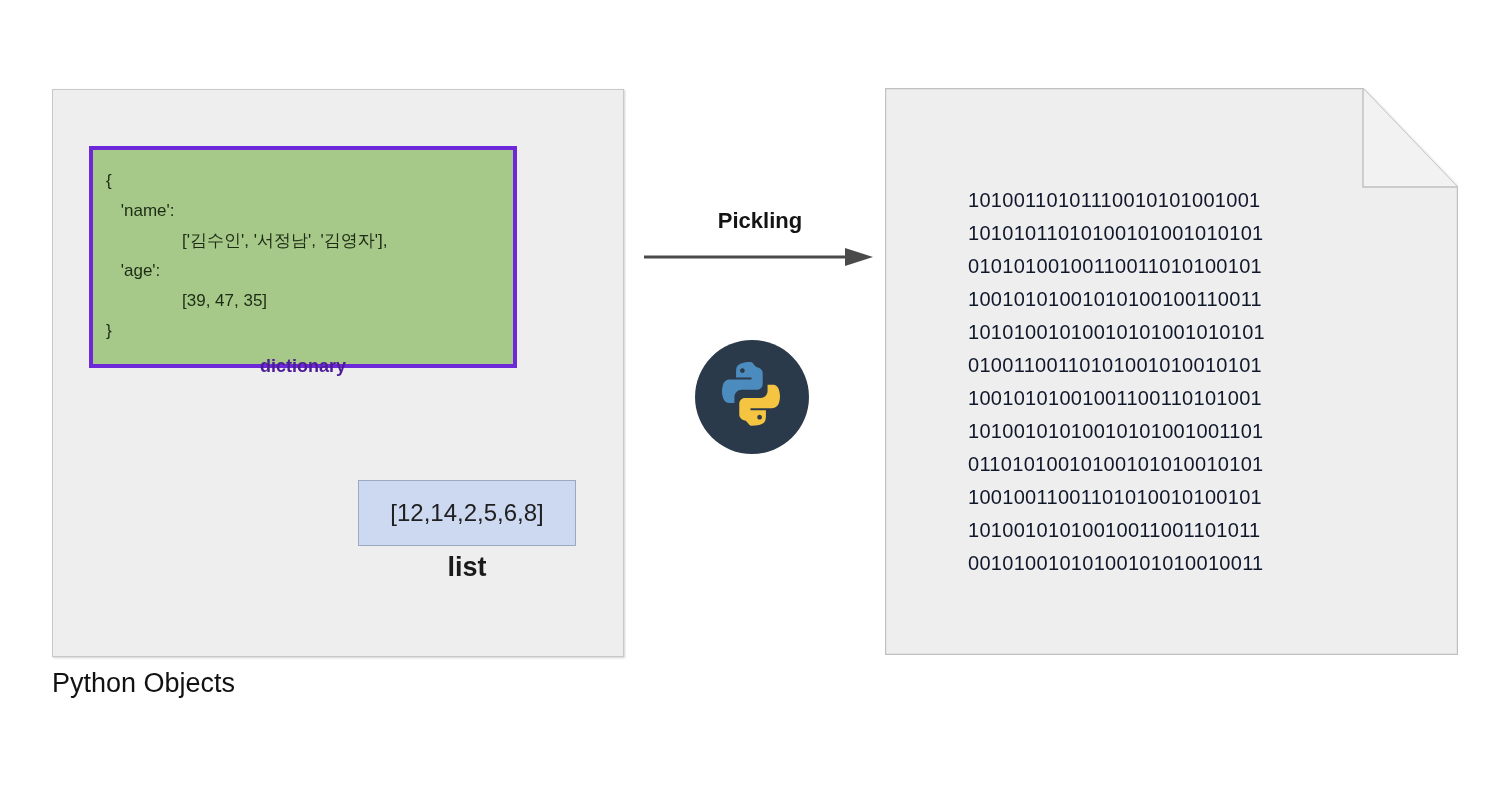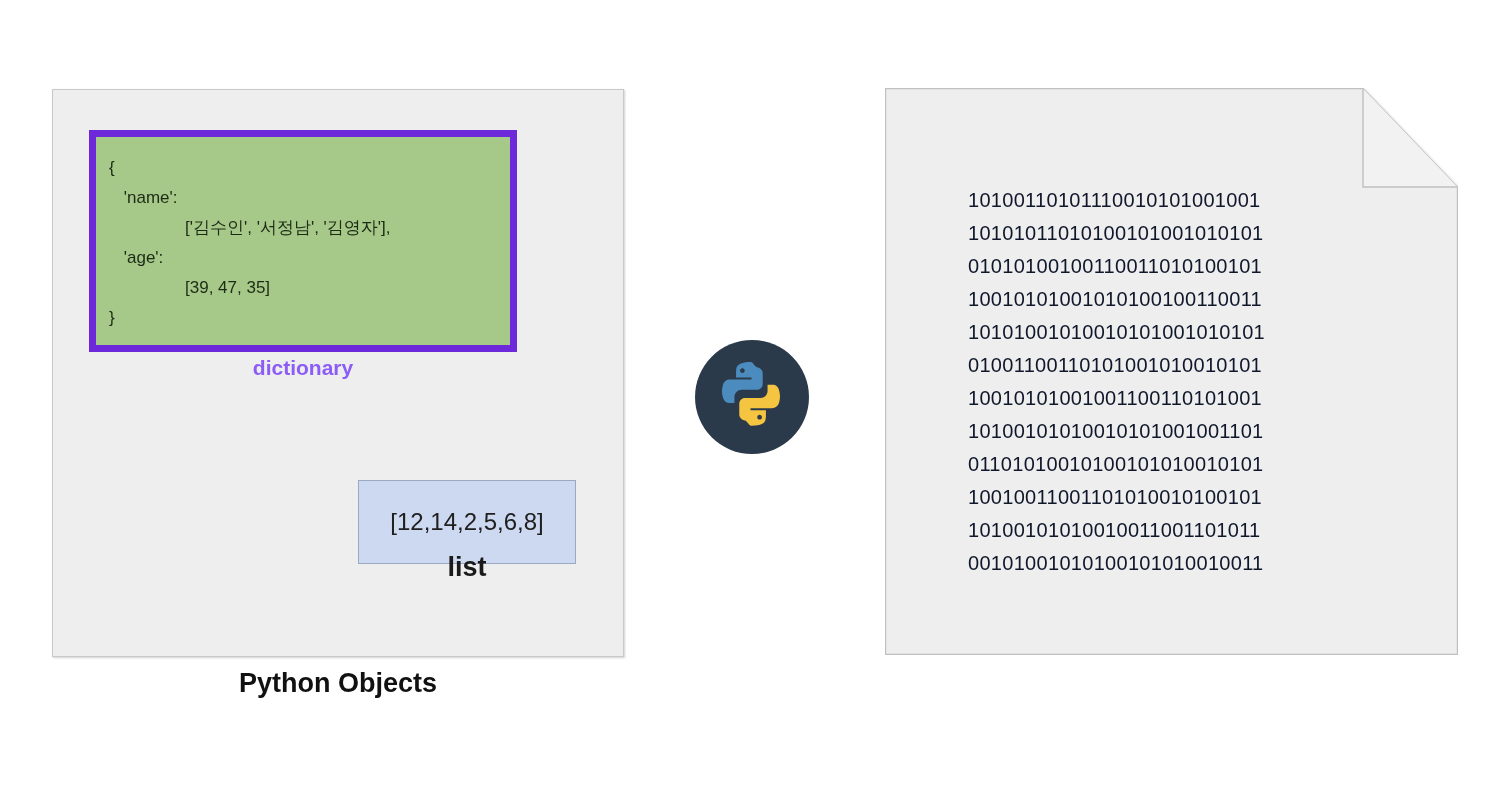--- a/index.html
+++ b/index.html
@@ -32,25 +32,25 @@
     height: 568px;
     background: #eeeeee;
     border: 1px solid #c8c8c8;
     box-sizing: border-box;
     box-shadow: 1px 1px 2px rgba(0,0,0,0.18);
   }
 
   .dict-box {
     position: absolute;
     left: 36px;
-    top: 40px;
+    top: 56px;
     width: 428px;
     height: 222px;
     background: #a6c98a;
-    border: 7px solid #6d28d9;
+    border: 4px solid #6d28d9;
     box-sizing: border-box;
   }
 
   .dict-code {
     position: absolute;
     left: 13px;
     top: 16px;
     color: #1d2b14;
     font-size: 17px;
     line-height: 30px;
@@ -59,31 +59,31 @@
   }
   .dict-code .ind1 { padding-left: 10px; }
   .dict-code .ind2 { padding-left: 76px; }
 
   .caption-dictionary {
     position: absolute;
     left: 36px;
     top: 266px;
     width: 428px;
     text-align: center;
-    font-size: 21px;
+    font-size: 18px;
     font-weight: bold;
-    color: #8b5cf6;
+    color: #4c1d95;
   }
 
   .list-box {
     position: absolute;
     left: 305px;
     top: 390px;
     width: 218px;
-    height: 84px;
+    height: 66px;
     background: #ccd9f0;
     border: 1px solid #9aa9c4;
     box-sizing: border-box;
     display: flex;
     align-items: center;
     justify-content: center;
   }
   .list-text {
     font-size: 24px;
     color: #202020;
@@ -124,23 +124,23 @@
     color: #0f172a;
     letter-spacing: 0.3px;
     white-space: pre;
     font-family: "Liberation Sans", sans-serif;
   }
 
   
   .caption-major {
     position: absolute;
     font-size: 27px;
-    font-weight: bold;
+    font-weight: normal;
     color: #111111;
-    text-align: center;
+    text-align: left;
   }
   #cap-objects { left: 52px; top: 668px; width: 572px; }
   #cap-file    { left: 885px; top: 668px; width: 573px; }
 
   
   .arrow-group { position: absolute; }
   #grp-pickling   { left: 640px; top: 208px; width: 240px; height: 70px; }
   #grp-unpickling { left: 640px; top: 508px; width: 240px; height: 72px; }
 
   .arrow-label {
@@ -212,20 +212,27 @@
 <span>01001100110101001010010101</span>
 <span>10010101001001100110101001</span>
 <span>10100101010010101001001101</span>
 <span>01101010010100101010010101</span>
 <span>10010011001101010010100101</span>
 <span>10100101010010011001101011</span>
 <span>00101001010100101010010011</span></div>
   </div>
 
 
+  <div class="arrow-group" id="grp-pickling">
+    <div class="arrow-label" id="lbl-pickling">Pickling</div>
+    <svg class="arrow-svg" id="svg-pickling" width="240" height="26" viewBox="0 0 240 26">
+      <line x1="4" y1="13" x2="205" y2="13" stroke="#4a4a4a" stroke-width="3.2"></line>
+      <polygon points="205,4 233,13 205,22" fill="#4a4a4a"></polygon>
+    </svg>
+  </div>
 
 
   <svg class="py-logo" viewBox="0 0 118 118">
     <circle cx="59" cy="59" r="57" fill="#2b3a4a"></circle>
     <g transform="translate(26,24) scale(0.545)">
       <path fill="#4b8bbe" d="M58.5,0C44.8,0,35.6,2.9,32.8,8.9c-1.3,2.8-1.5,6.5-1.5,11.6v7.9h28.3v3.9H20.2
                c-6.1,0-11.5,3.7-13.2,10.7c-2,8-2.1,13,0,21.4c1.5,6.2,5.1,10.7,11.2,10.7h10.1V64
                c0-7,6-13.1,13.2-13.1h28.2c5.8,0,10.5-4.8,10.5-10.7V20.5C80.2,14.8,75.4,10.5,69.7,9.5
                C66.1,8.9,62.3,0,58.5,0z M42.9,11.4c2.4,0,4.3,2,4.3,4.4c0,2.4-1.9,4.3-4.3,4.3
                c-2.4,0-4.3-1.9-4.3-4.3C38.6,13.4,40.5,11.4,42.9,11.4z"></path>

